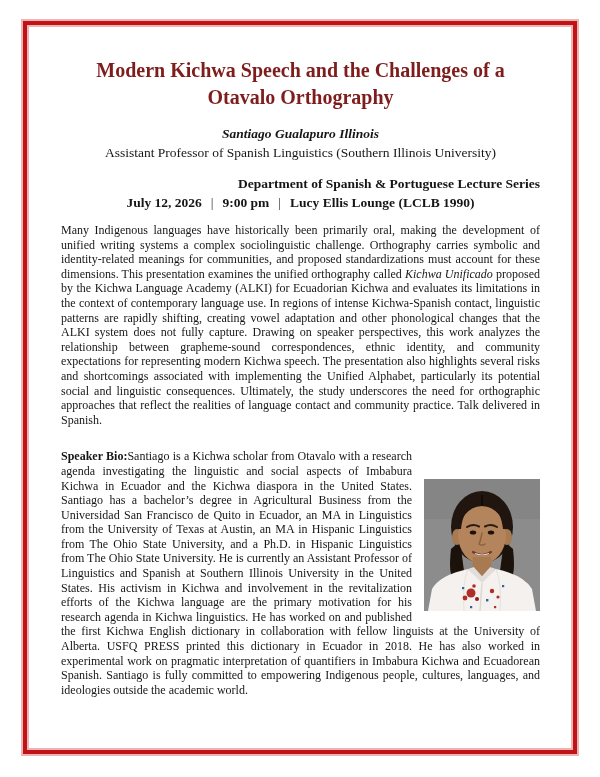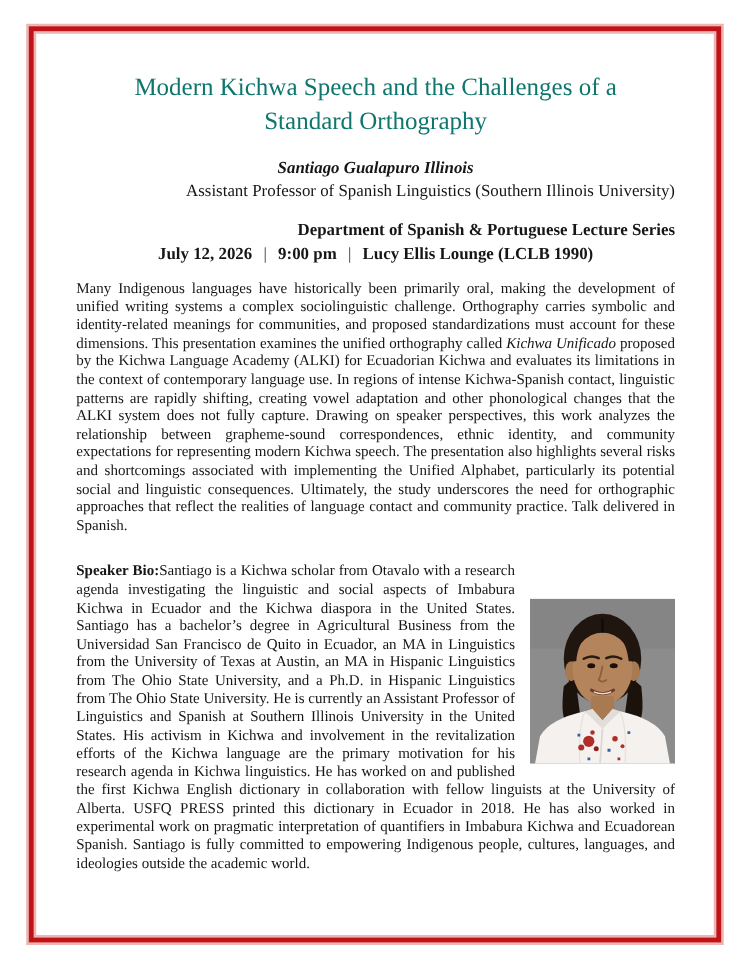--- a/index.html
+++ b/index.html
@@ -23,35 +23,35 @@
     background: #ffffff;
   }
   .content {
     padding: 32px 33px 0 34px;
   }
   .title {
     margin: 0 auto;
     max-width: 470px;
     text-align: center;
     font-size: 20px;
-    font-weight: normal;
+    font-weight: bold;
     line-height: 27px;
-    color: #0f766e;
+    color: #7f1d1d;
   }
   .speaker-name {
     margin: 14px 0 0 0;
     text-align: center;
     font-size: 13.5px;
     font-weight: bold;
     font-style: italic;
     line-height: 17px;
   }
   .speaker-affiliation {
     margin: 2px 0 0 0;
-    text-align: right;
+    text-align: center;
     font-size: 13.5px;
     line-height: 17px;
   }
   .series {
     margin: 14px 0 0 0;
     text-align: right;
     font-size: 13.5px;
     font-weight: bold;
     line-height: 17px;
   }
@@ -93,21 +93,21 @@
     width: 116px;
     height: 132px;
   }
 </style>
 </head>
 <body>
 
 <div class="frame">
   <div class="content">
 
-    <h1 class="title"><span>Modern Kichwa Speech and the Challenges of a</span><br><span>Standard Orthography</span></h1>
+    <h1 class="title"><span>Modern Kichwa Speech and the Challenges of a</span><br><span>Otavalo Orthography</span></h1>
 
     <p class="speaker-name">Santiago Gualapuro Illinois</p>
     <p class="speaker-affiliation">Assistant Professor of Spanish Linguistics (Southern Illinois University)</p>
 
     <p class="series">Department of Spanish &amp; Portuguese Lecture Series</p>
     <p class="details"><span>July 12, 2026</span><span class="sep">|</span><span>9:00 pm</span><span class="sep">|</span><span>Lucy Ellis Lounge (LCLB 1990)</span></p>
 
     <p class="abstract"><span>Many Indigenous languages have historically been primarily oral, making the development of unified writing systems a complex sociolinguistic challenge. Orthography carries symbolic and identity-related meanings for communities, and proposed standardizations must account for these dimensions. This presentation examines the unified orthography called </span><i>Kichwa Unificado</i><span> proposed by the Kichwa Language Academy (ALKI) for Ecuadorian Kichwa and evaluates its limitations in the context of contemporary language use. In regions of intense Kichwa-Spanish contact, linguistic patterns are rapidly shifting, creating vowel adaptation and other phonological changes that the ALKI system does not fully capture. Drawing on speaker perspectives, this work analyzes the relationship between grapheme-sound correspondences, ethnic identity, and community expectations for representing modern Kichwa speech. The presentation also highlights several risks and shortcomings associated with implementing the Unified Alphabet, particularly its potential social and linguistic consequences. Ultimately, the study underscores the need for orthographic approaches that reflect the realities of language contact and community practice. Talk delivered in Spanish.</span></p>
 
     <p class="bio"><span class="photo-float">

